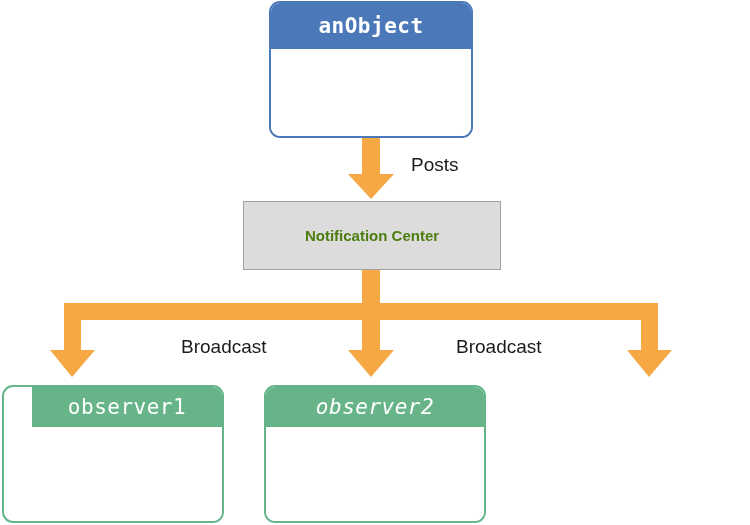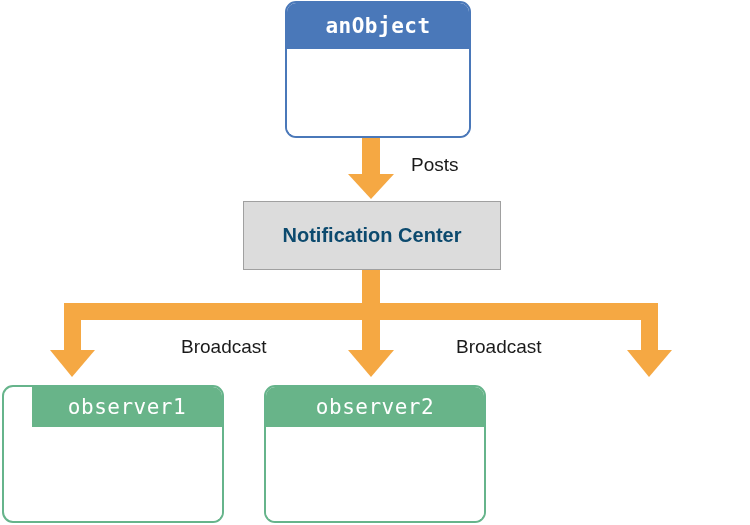--- a/index.html
+++ b/index.html
@@ -51,23 +51,23 @@
     letter-spacing: 0.5px;
     white-space: nowrap;
   }
   .obj-box .obj-body {
     flex: 1 1 auto;
     background: #ffffff;
   }
 
   
   #box-anobject {
-    left: 285px;
+    left: 269px;
     top: 1px;
-    width: 186px;
+    width: 204px;
     height: 137px;
     border: 2px solid #4a78b9;
     justify-content: center;
   }
   #box-anobject .obj-header {
     height: 46px;
     background: #4a78b9;
     font-size: 21px;
     font-weight: bold;
   }
@@ -79,39 +79,39 @@
     height: 138px;
     border: 2px solid #66b48b;
   }
   .obs-box .obj-header {
     height: 40px;
     background: #68b489;
     font-size: 21px;
     font-weight: normal;
   }
   #box-observer1 { left: 2px; padding-left: 28px; }
-  #box-observer2 { left: 264px; }
+  #box-observer2 { left: 264px; font-style: italic; }
   #box-observer3 { left: 526px; }
 
   
   #box-notification-center {
     position: absolute;
     left: 243px;
     top: 201px;
     width: 258px;
     height: 69px;
     box-sizing: border-box;
     background: #dcdcdc;
     border: 1px solid #a0a0a0;
     display: flex;
     align-items: center;
     justify-content: center;
-    font-size: 20px;
+    font-size: 15px;
     font-weight: bold;
-    color: #0c4a6e;
+    color: #4d7c0f;
     font-family: "Liberation Sans", sans-serif;
     white-space: nowrap;
   }
 
   
   .edge-label {
     position: absolute;
     font-family: "Liberation Sans", sans-serif;
     font-size: 19px;
     color: #1a1a1a;

